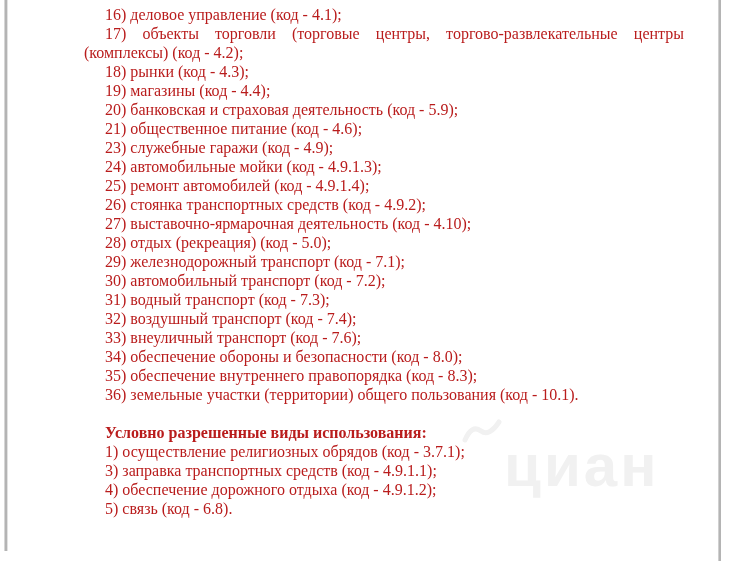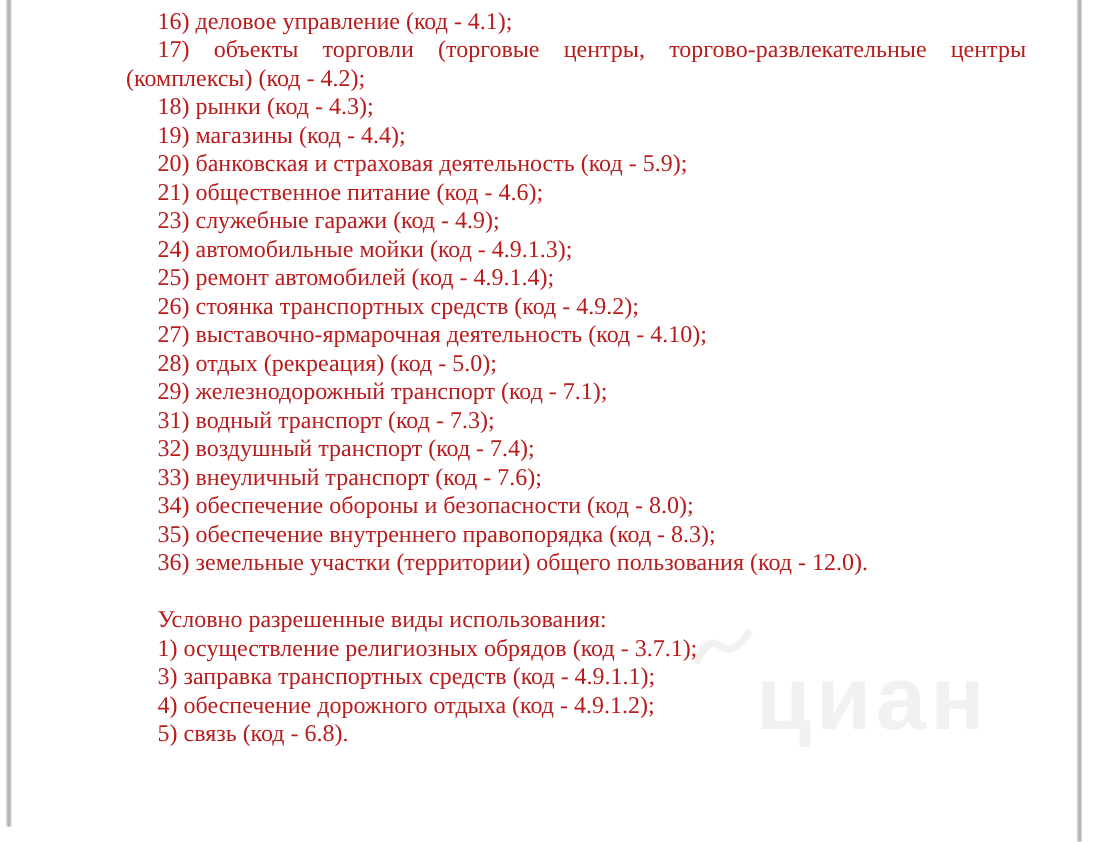--- a/index.html
+++ b/index.html
@@ -20,21 +20,21 @@
   .content {
     position: absolute;
     left: 84px; top: 5px;
     width: 600px;
     font-size: 16px;
     line-height: 19px;
     color: #b91c1c;
     text-align: justify;
   }
   .content p { margin: 0; text-indent: 21px; }
-  .content p.spaced { margin-top: 19px; }
+  .content p.spaced { margin-top: 19px; font-weight: bold; }
 
   .watermark {
     position: absolute;
     left: 462px; top: 408px;
     width: 230px; height: 110px;
     color: #f1f1f1;
     pointer-events: none;
   }
   .watermark .bird { position: absolute; left: 0; top: 8px; }
   .watermark .wm-text {
@@ -69,26 +69,27 @@
   <p>19) магазины (код - 4.4);</p>
   <p>20) банковская и страховая деятельность (код - 5.9);</p>
   <p>21) общественное питание (код - 4.6);</p>
   <p>23) служебные гаражи (код - 4.9);</p>
   <p>24) автомобильные мойки (код - 4.9.1.3);</p>
   <p>25) ремонт автомобилей (код - 4.9.1.4);</p>
   <p>26) стоянка транспортных средств (код - 4.9.2);</p>
   <p>27) выставочно-ярмарочная деятельность (код - 4.10);</p>
   <p>28) отдых (рекреация) (код - 5.0);</p>
   <p>29) железнодорожный транспорт (код - 7.1);</p>
+  <p>30) автомобильный транспорт (код - 7.2);</p>
   <p>31) водный транспорт (код - 7.3);</p>
   <p>32) воздушный транспорт (код - 7.4);</p>
   <p>33) внеуличный транспорт (код - 7.6);</p>
   <p>34) обеспечение обороны и безопасности (код - 8.0);</p>
   <p>35) обеспечение внутреннего правопорядка (код - 8.3);</p>
-  <p>36) земельные участки (территории) общего пользования (код - 12.0).</p>
+  <p>36) земельные участки (территории) общего пользования (код - 10.1).</p>
 
   <p class="spaced">Условно разрешенные виды использования:</p>
 
   <p>1) осуществление религиозных обрядов (код - 3.7.1);</p>
   <p>3) заправка транспортных средств (код - 4.9.1.1);</p>
   <p>4) обеспечение дорожного отдыха (код - 4.9.1.2);</p>
   <p>5) связь (код - 6.8).</p>
 </div>
 
 </body></html>

